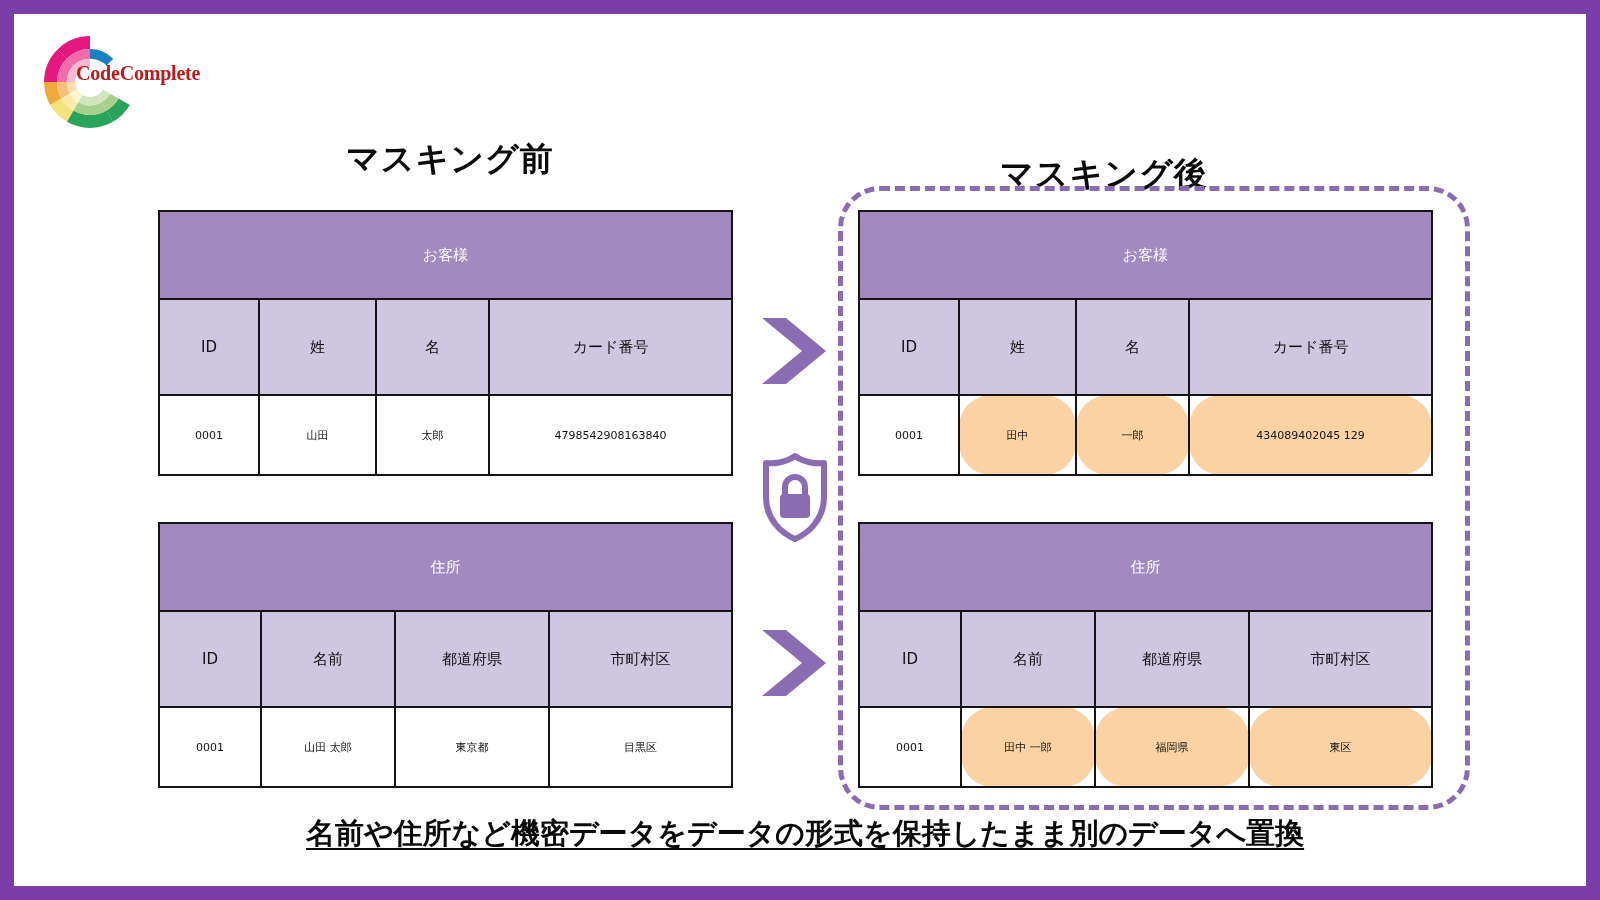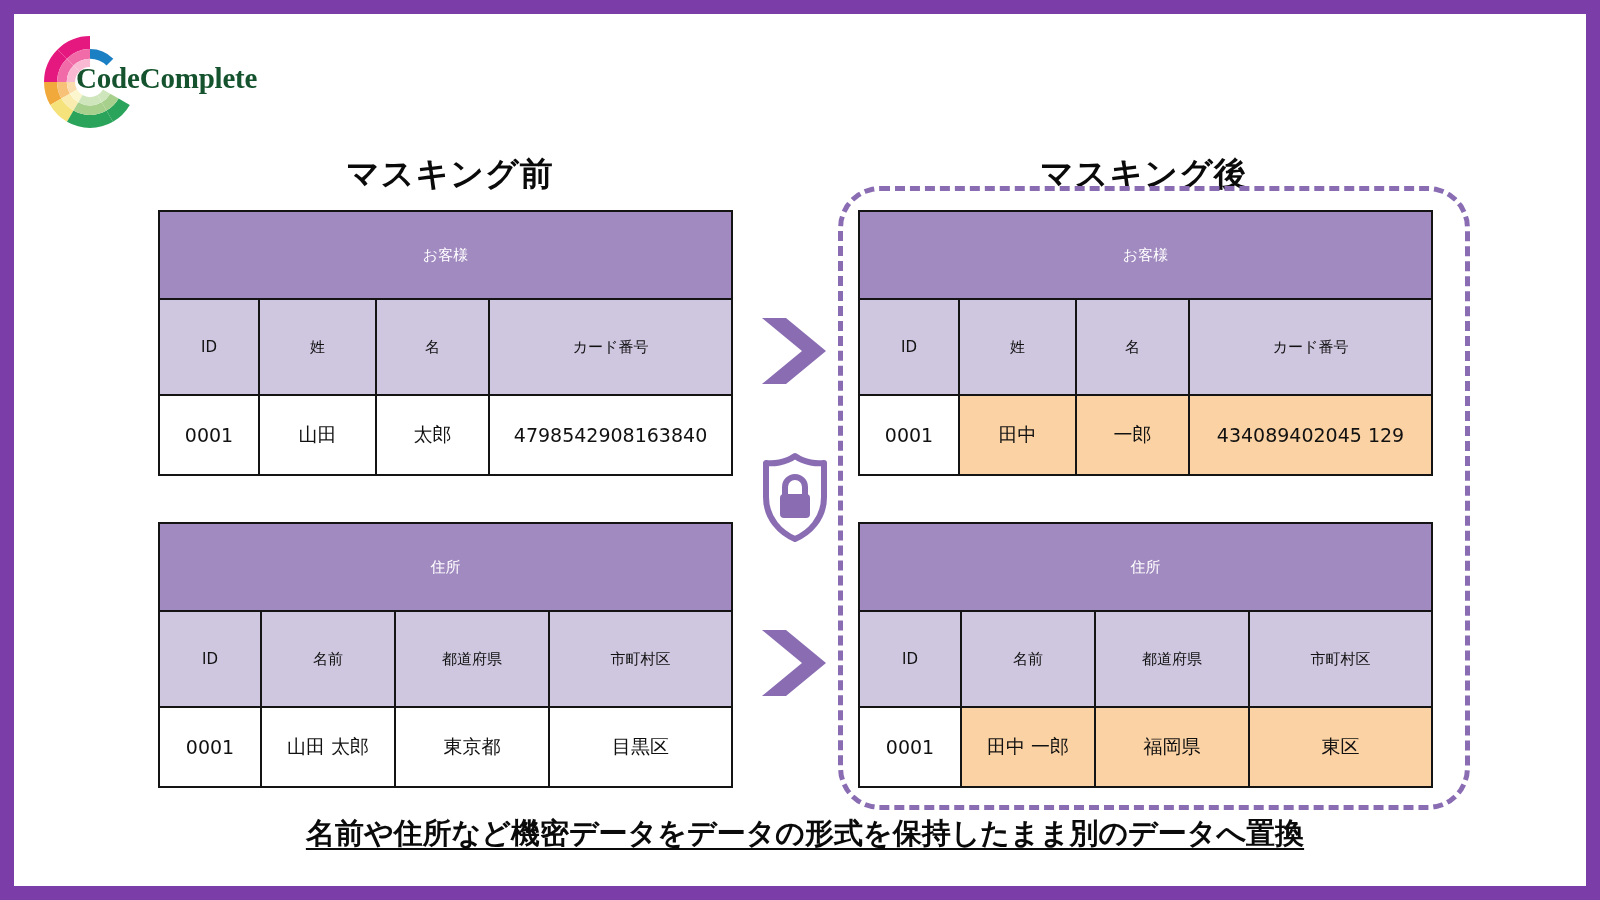--- a/index.html
+++ b/index.html
@@ -23,36 +23,36 @@
     background: #ffffff;
     overflow: hidden;
   }
 
   
   #logo { position: absolute; left: 18px; top: 14px; width: 240px; height: 110px; }
   #logo-mark { position: absolute; left: 8px; top: 4px; width: 100px; height: 100px; }
   #logo-text {
     position: absolute; left: 44px; top: 34px;
     font-family: "Liberation Serif", "DejaVu Serif", serif;
-    font-weight: bold; font-size: 29px; color: #14532d;
+    font-weight: bold; font-size: 20px; color: #b91c1c;
     letter-spacing: -0.2px; white-space: nowrap;
   }
 
   
   .col-title {
     position: absolute;
     font-family: "DejaVu Sans", "Liberation Sans", sans-serif;
     font-weight: bold;
     font-size: 33px;
     color: #0a0a0a;
     white-space: nowrap;
     letter-spacing: 1px;
   }
-  #title-before { left: 332px; top: 138px; }
-  #title-after  { left: 1026px; top: 138px; }
+  #title-before { left: 332px; top: 123px; }
+  #title-after  { left: 986px; top: 138px; }
 
   
   #mask-frame {
     position: absolute;
     left: 824px; top: 172px;
     width: 632px; height: 624px;
     border: 5px dashed #8a6cb3;
     border-radius: 42px;
     background: transparent;
   }
@@ -79,21 +79,22 @@
     font-size: 15px;
     height: 88px;
   }
   .tbl .head-row td {
     background: #cfc6e0;
     height: 96px;
   }
   .tbl .data-row td {
     background: #ffffff;
     height: 80px;
-    font-size: 19px;
+    font-size: 11px;
+    border-radius: 32px;
   }
   .tbl .data-row td.masked { background: #fbd2a3; margin-top: 33px; }
 
   #tbl-cust-before { left: 144px; top: 196px; width: 573px; }
   #tbl-addr-before { left: 144px; top: 508px; width: 573px; }
   #tbl-cust-after  { left: 844px; top: 196px; width: 573px; }
   #tbl-addr-after  { left: 844px; top: 508px; width: 573px; }
 
   
   .arrow { position: absolute; width: 72px; height: 78px; }

